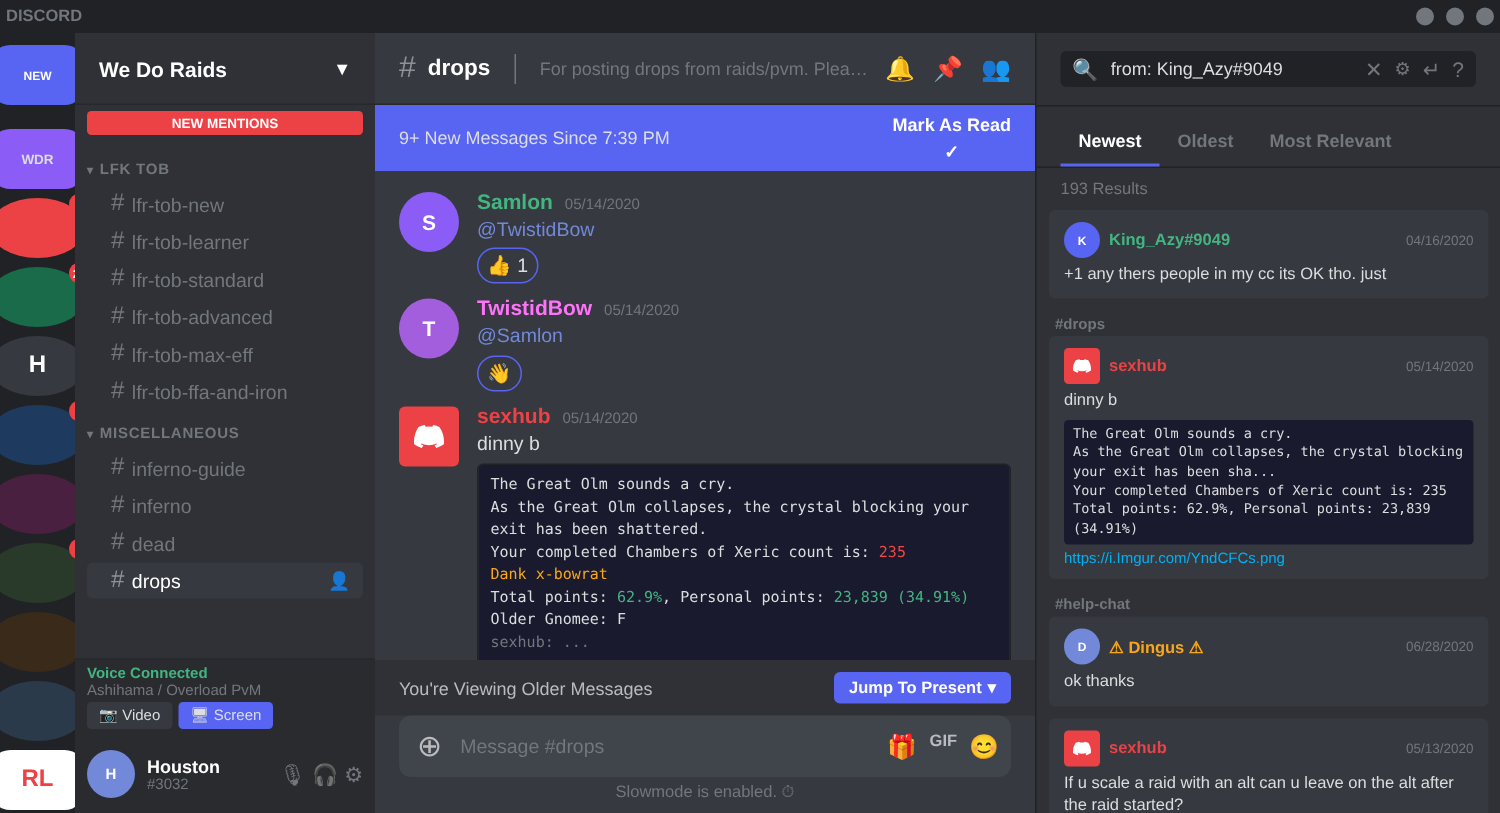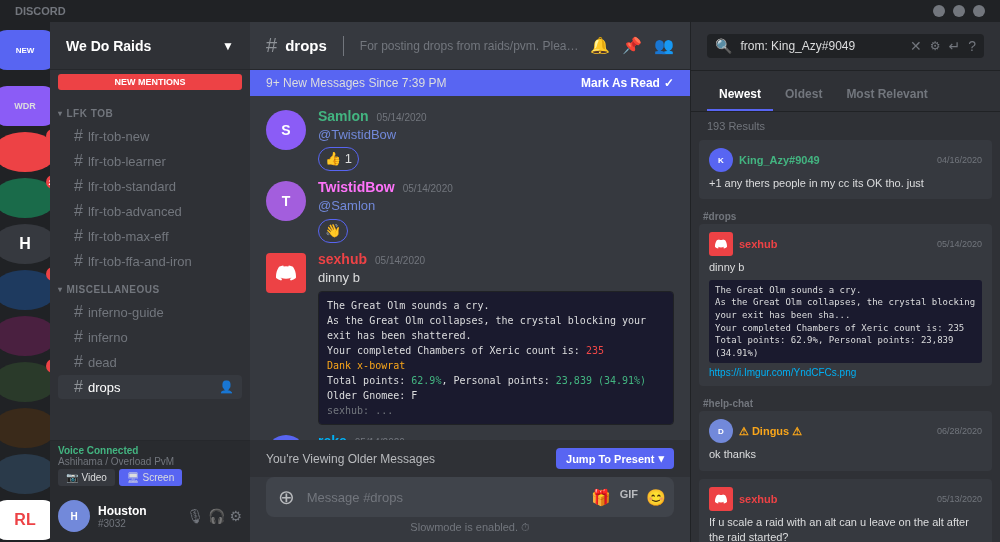--- a/index.html
+++ b/index.html
@@ -5,21 +5,21 @@
     * { margin: 0; padding: 0; box-sizing: border-box; }
     body { width: 1000px; height: 542px; overflow: hidden; font-family: 'Segoe UI', Arial, sans-serif; background: #202225; color: #dcddde; font-size: 12px; display: flex; flex-direction: column; }
 
     
     .title-bar {
       background: #202225;
       height: 22px;
       display: flex;
       align-items: center;
       justify-content: space-between;
-      padding: 0 15px;
+      padding: 0 4px;
       font-size: 11px;
       color: #72767d;
       flex-shrink: 0;
     }
     .title-bar-left { display: flex; align-items: center; gap: 4px; }
     .title-bar-controls { display: flex; gap: 8px; }
     .title-bar-btn { width: 12px; height: 12px; border-radius: 50%; display: flex; align-items: center; justify-content: center; font-size: 8px; cursor: pointer; }
     .btn-min { background: #72767d; }
     .btn-max { background: #72767d; }
     .btn-close { background: #72767d; }
@@ -232,20 +232,21 @@
       font-size: 12px;
       flex-shrink: 0;
     }
     .mark-as-read-btn {
       display: flex;
       align-items: center;
       gap: 4px;
       font-weight: 600;
       cursor: pointer;
       color: #fff;
+      flex-direction: column;
     }
 
     
     .messages-container {
       flex: 1;
       overflow-y: auto;
       padding: 8px 0;
       display: flex;
       flex-direction: column;
     }

